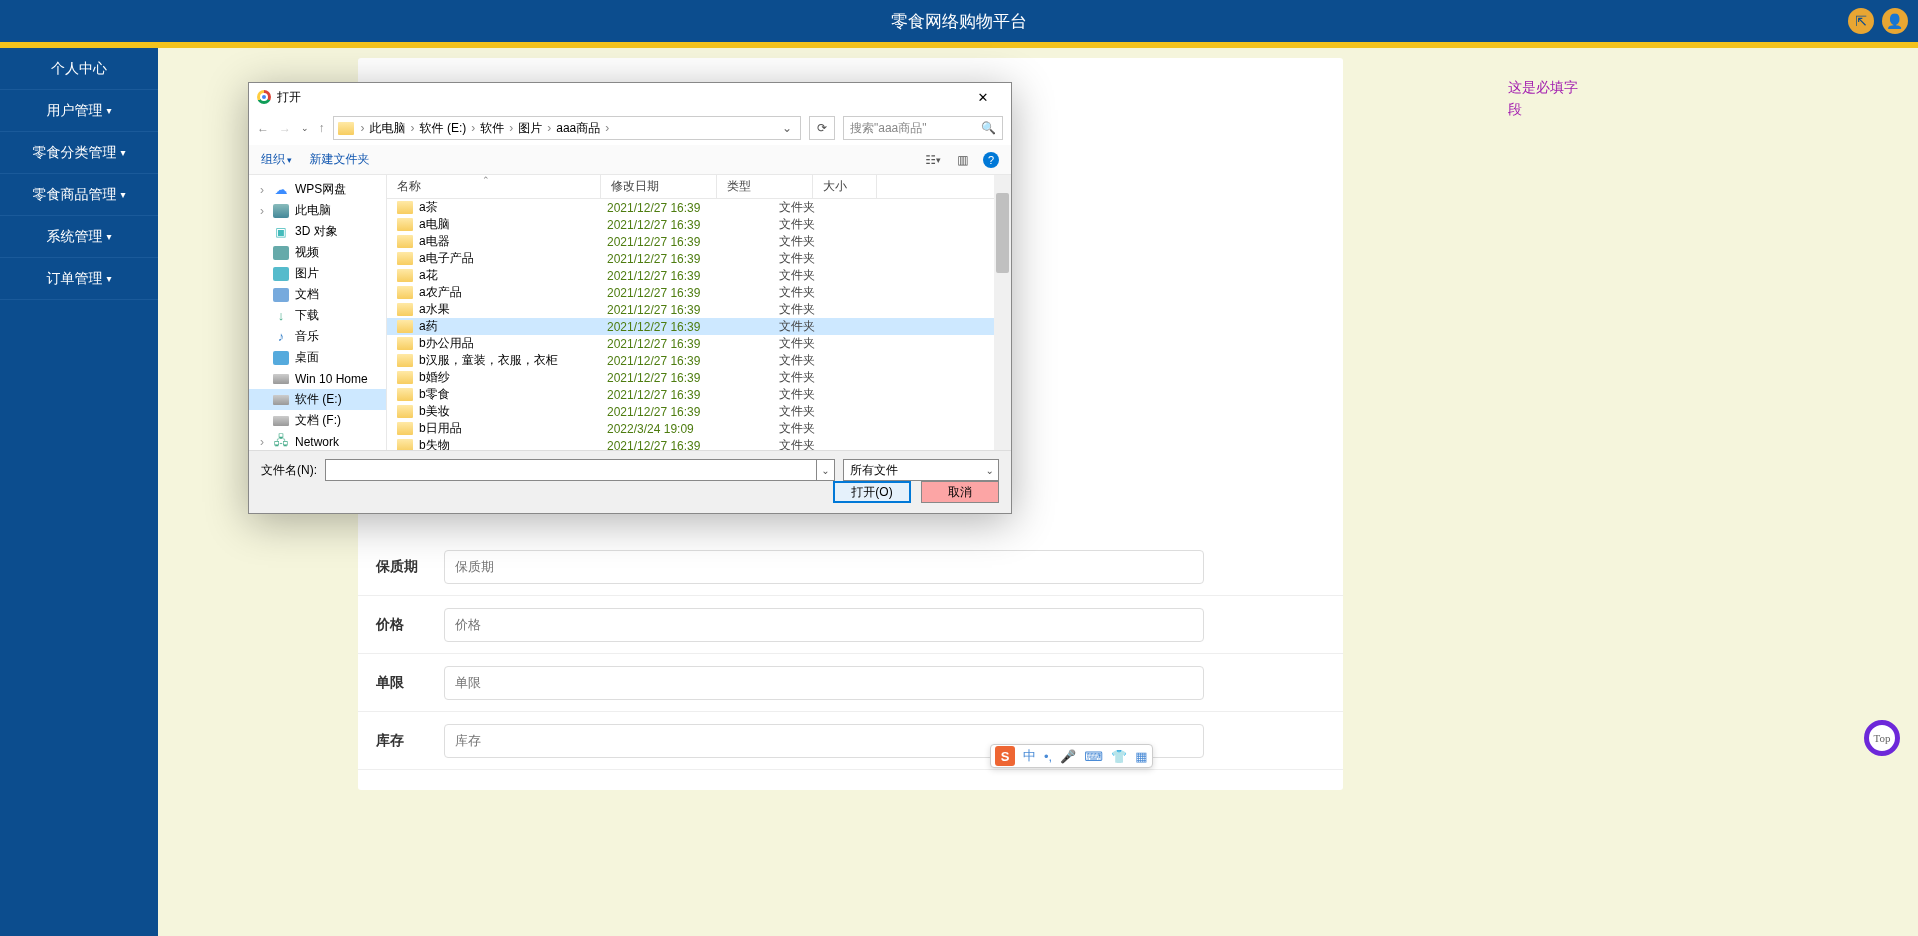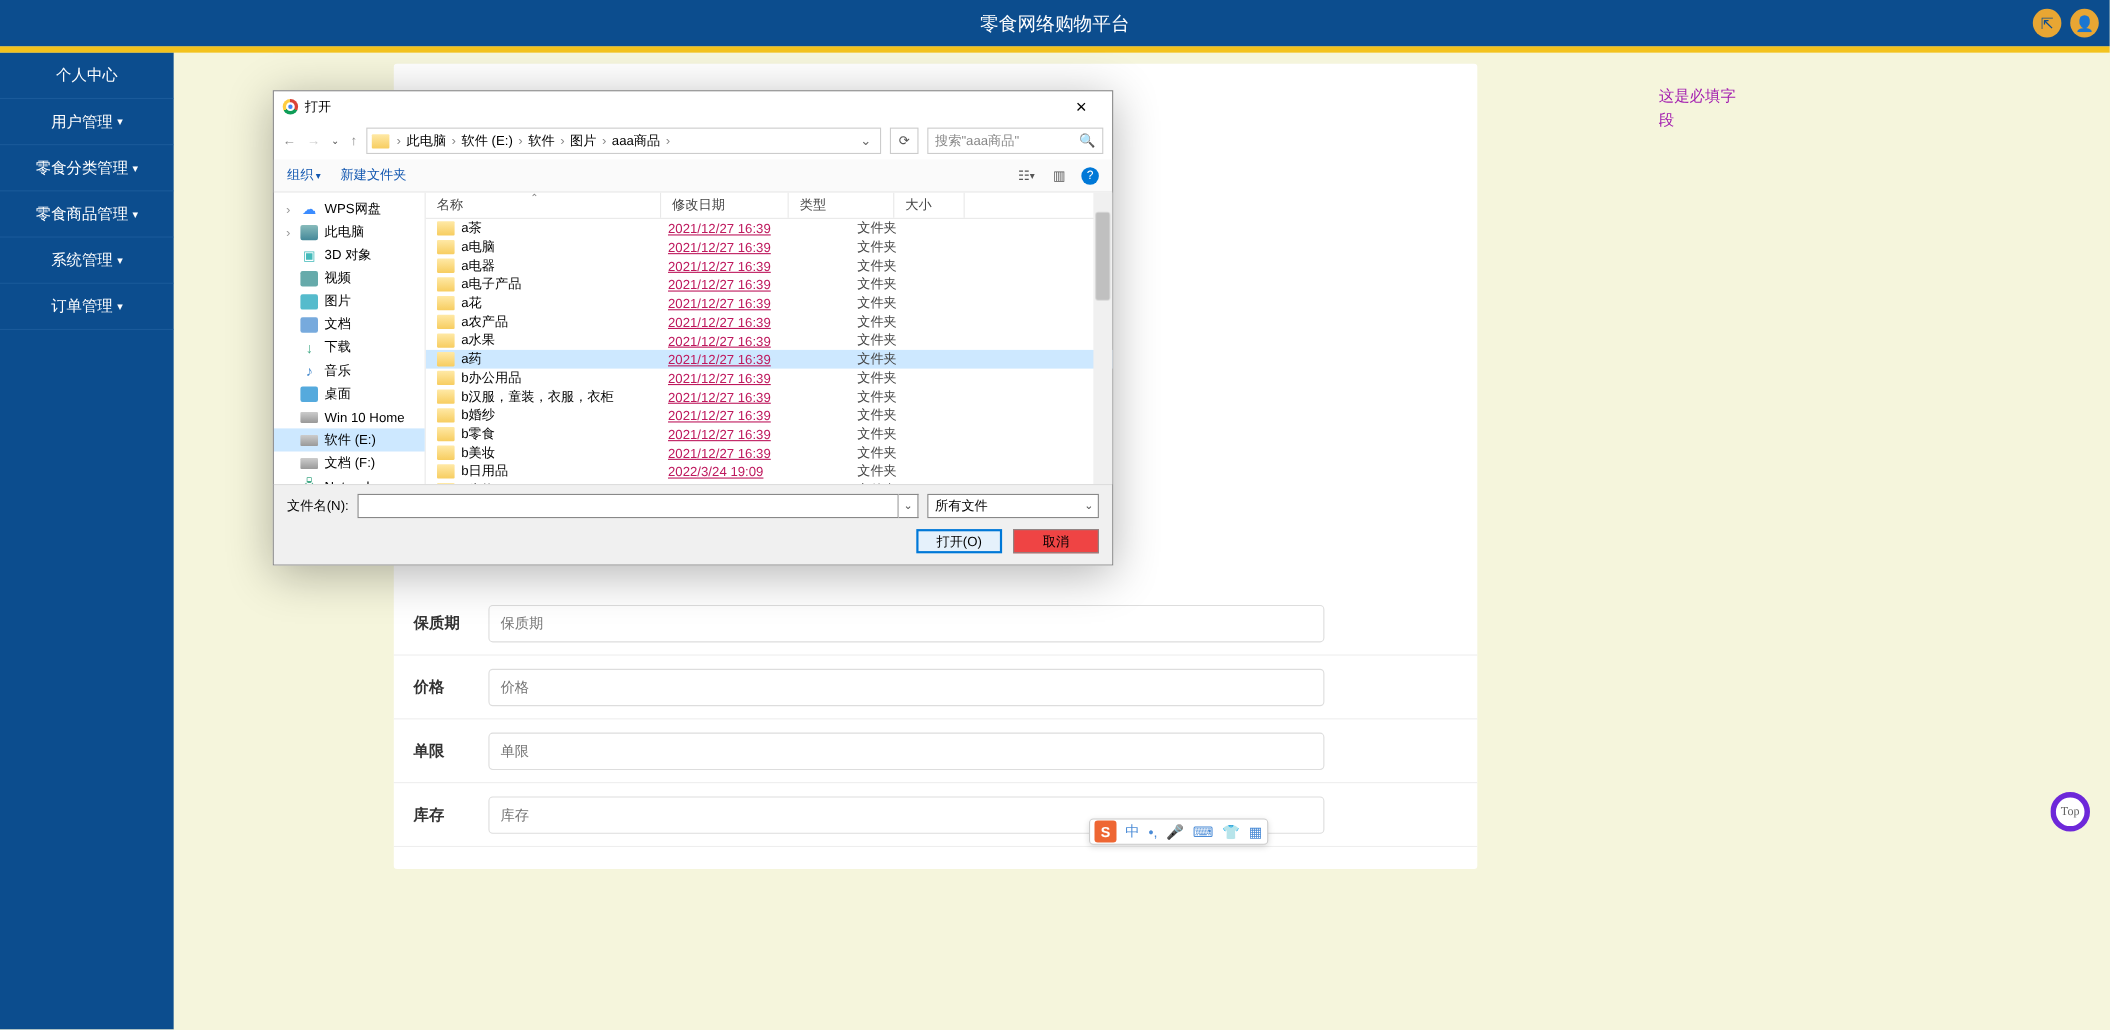--- a/index.html
+++ b/index.html
@@ -71,35 +71,35 @@
 
 .file-area { flex: 1; display: flex; flex-direction: column; position: relative; }
 .file-header { height: 24px; display: flex; align-items: center; border-bottom: 1px solid #e8e8e8; font-size: 12px; color: #444; position: relative; }
 .fh-col { padding-left: 10px; border-right: 1px solid #e8e8e8; height: 100%; display: flex; align-items: center; }
 .fh-sort { position: absolute; left: 95px; top: 0; color: #888; font-size: 9px; }
 .file-list { flex: 1; overflow-y: auto; }
 .file-row { height: 17px; display: flex; align-items: center; font-size: 12px; cursor: pointer; }
 .file-row.sel { background: #cde8ff; }
 .file-ico { width: 16px; height: 13px; background: linear-gradient(#ffe9a6,#f7cd60); border-radius: 1px; margin-left: 10px; margin-right: 6px; flex-shrink: 0; }
 .fc-name { width: 188px; overflow: hidden; white-space: nowrap; }
-.fc-date { width: 116px; color: #be185d; text-decoration: underline; }
+.fc-date { width: 116px; color: #4d7c0f; }
 .fc-type { width: 92px; color: #444; text-align: right; }
 .file-scroll { position: absolute; right: 0; top: 0; bottom: 0; width: 17px; background: #f0f0f0; }
 .file-scroll-thumb { position: absolute; top: 18px; left: 2px; right: 2px; height: 80px; background: #c0c0c0; border-radius: 2px; }
 
 .dialog-footer { padding: 8px 12px 10px; background: #f0f0f0; border-top: 1px solid #ddd; }
-.footer-row1 { display: flex; align-items: center; gap: 8px; margin-bottom: 10px; }
+.footer-row1 { display: flex; align-items: center; gap: 8px; margin-bottom: 0; }
 .fn-label { font-size: 12px; }
 .fn-input { flex: 1; height: 22px; border: 1px solid #888; background: #fff; padding: 0 4px; }
 .fn-input-wrap { flex: 1; position: relative; display: flex; }
 .fn-drop { width: 18px; display: flex; align-items: center; justify-content: center; border: 1px solid #888; border-left: none; background: #fff; color: #555; font-size: 10px; }
 .ft-select { width: 156px; height: 22px; border: 1px solid #888; background: #fff; display: flex; align-items: center; padding: 0 6px; font-size: 12px; position: relative; }
 .ft-select .dd { position: absolute; right: 4px; color: #555; font-size: 10px; }
 .footer-row2 { display: flex; justify-content: flex-end; gap: 10px; }
-.dlg-btn { width: 78px; height: 22px; border: 1px solid #888; background: #ef4444; font-size: 12px; cursor: pointer; display: flex; align-items: center; justify-content: center; }
+.dlg-btn { width: 78px; height: 22px; border: 1px solid #888; background: #fca5a5; font-size: 12px; cursor: pointer; display: flex; align-items: center; justify-content: center; }
 .dlg-btn.primary { border: 2px solid #0078d7; background: #e5f1fb; }
 
 
 .ime-bar { position: fixed; left: 990px; bottom: 168px; height: 24px; background: #fff; border: 1px solid #ccc; border-radius: 4px; display: flex; align-items: center; padding: 0 4px; gap: 8px; font-size: 13px; box-shadow: 0 2px 6px rgba(0,0,0,0.15); }
 .ime-s { width: 20px; height: 20px; background: #e63; color: #fff; border-radius: 3px; display: flex; align-items: center; justify-content: center; font-weight: bold; font-size: 13px; }
 .ime-ico { color: #4a8bd6; }
 </style>
 </head>
 <body>
 

